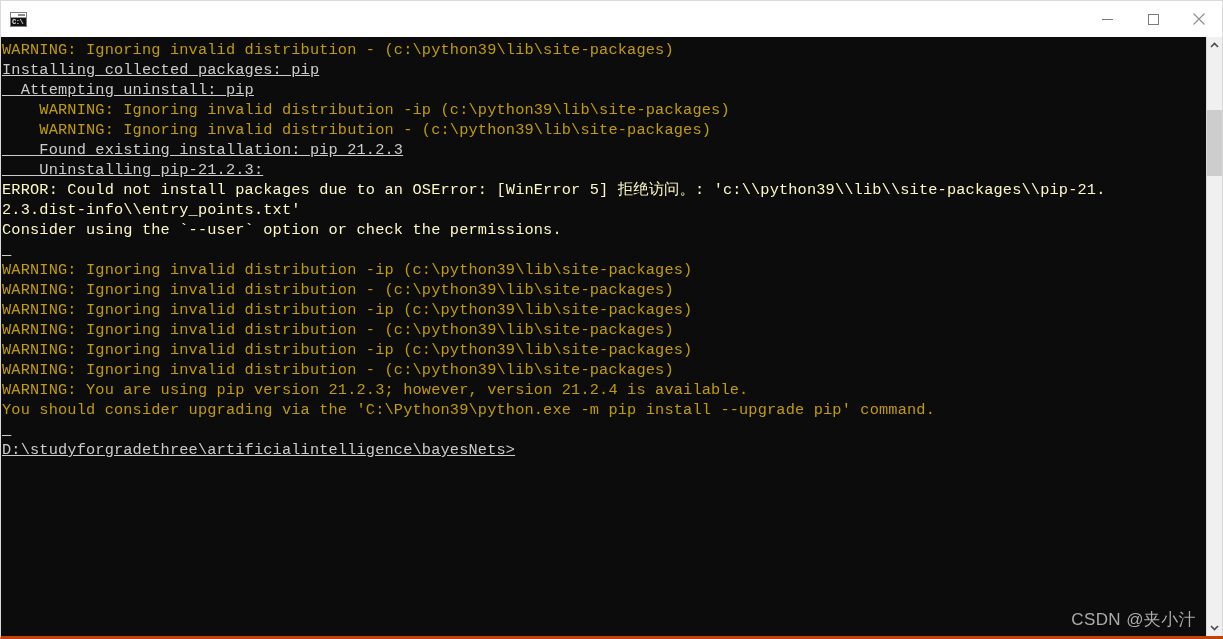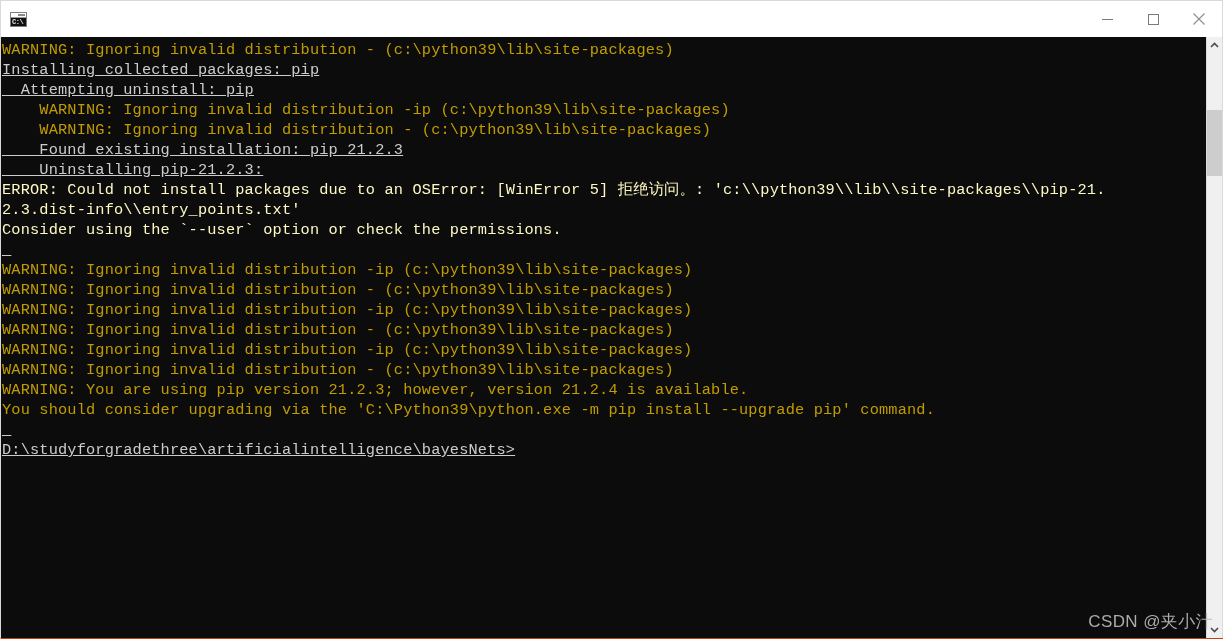--- a/index.html
+++ b/index.html
@@ -96,21 +96,21 @@
     justify-content: center;
   }
   .wctl svg { display: block; }
 
   
   #console-area {
     flex: 1 1 auto;
     display: flex;
     background: #0c0c0c;
     border-left: 1px solid #d9d9d9;
-    border-bottom: 1px solid #c2410c;
+    border-bottom: 3px solid #c2410c;
     box-sizing: border-box;
     position: relative;
     overflow: hidden;
   }
   #console-text {
     flex: 1 1 auto;
     padding: 3px 0 0 1px;
     font-family: "Liberation Mono", "DejaVu Sans Mono", monospace;
     font-size: 15.3px;
     line-height: 20px;
@@ -151,21 +151,21 @@
     left: 0;
     right: 0;
     top: 56px;
     height: 66px;
     background: #cdcdcd;
   }
 
   
   #watermark {
     position: absolute;
-    right: 10px;
+    right: 27px;
     bottom: 5px;
     color: #b9b9b9;
     font-family: "Liberation Sans", sans-serif;
     font-size: 17px;
     letter-spacing: 0.4px;
     opacity: 0.92;
     white-space: nowrap;
     pointer-events: none;
   }
 </style>

